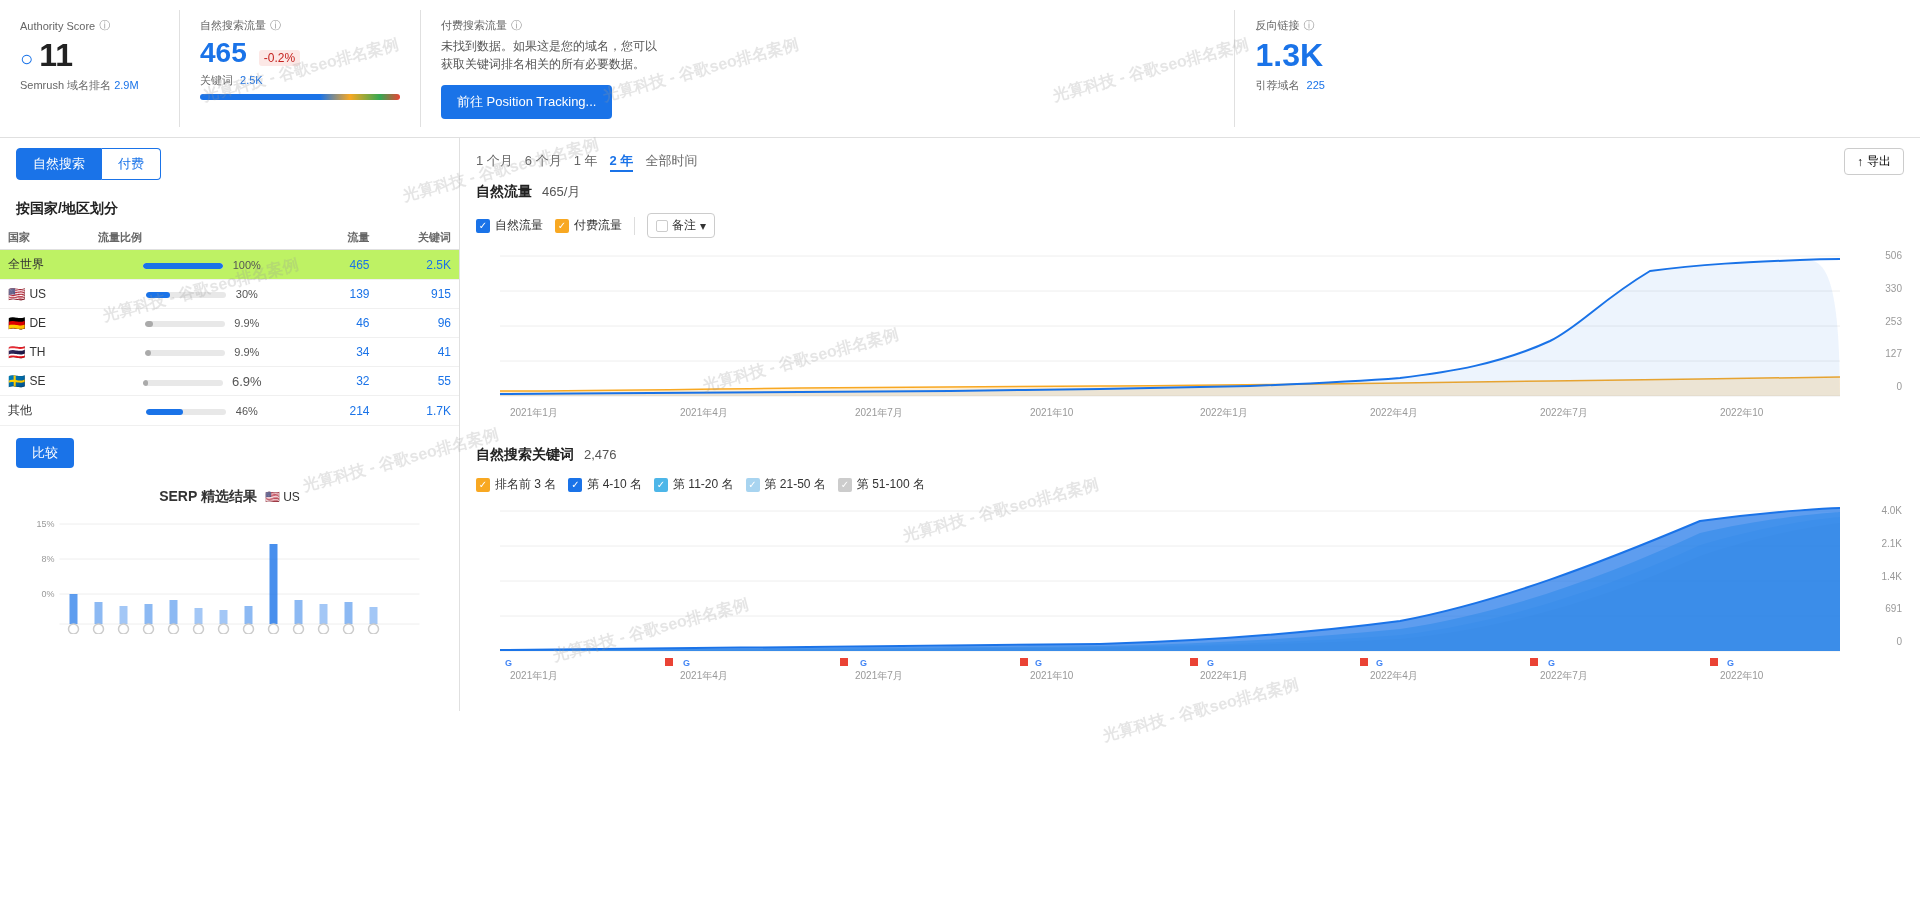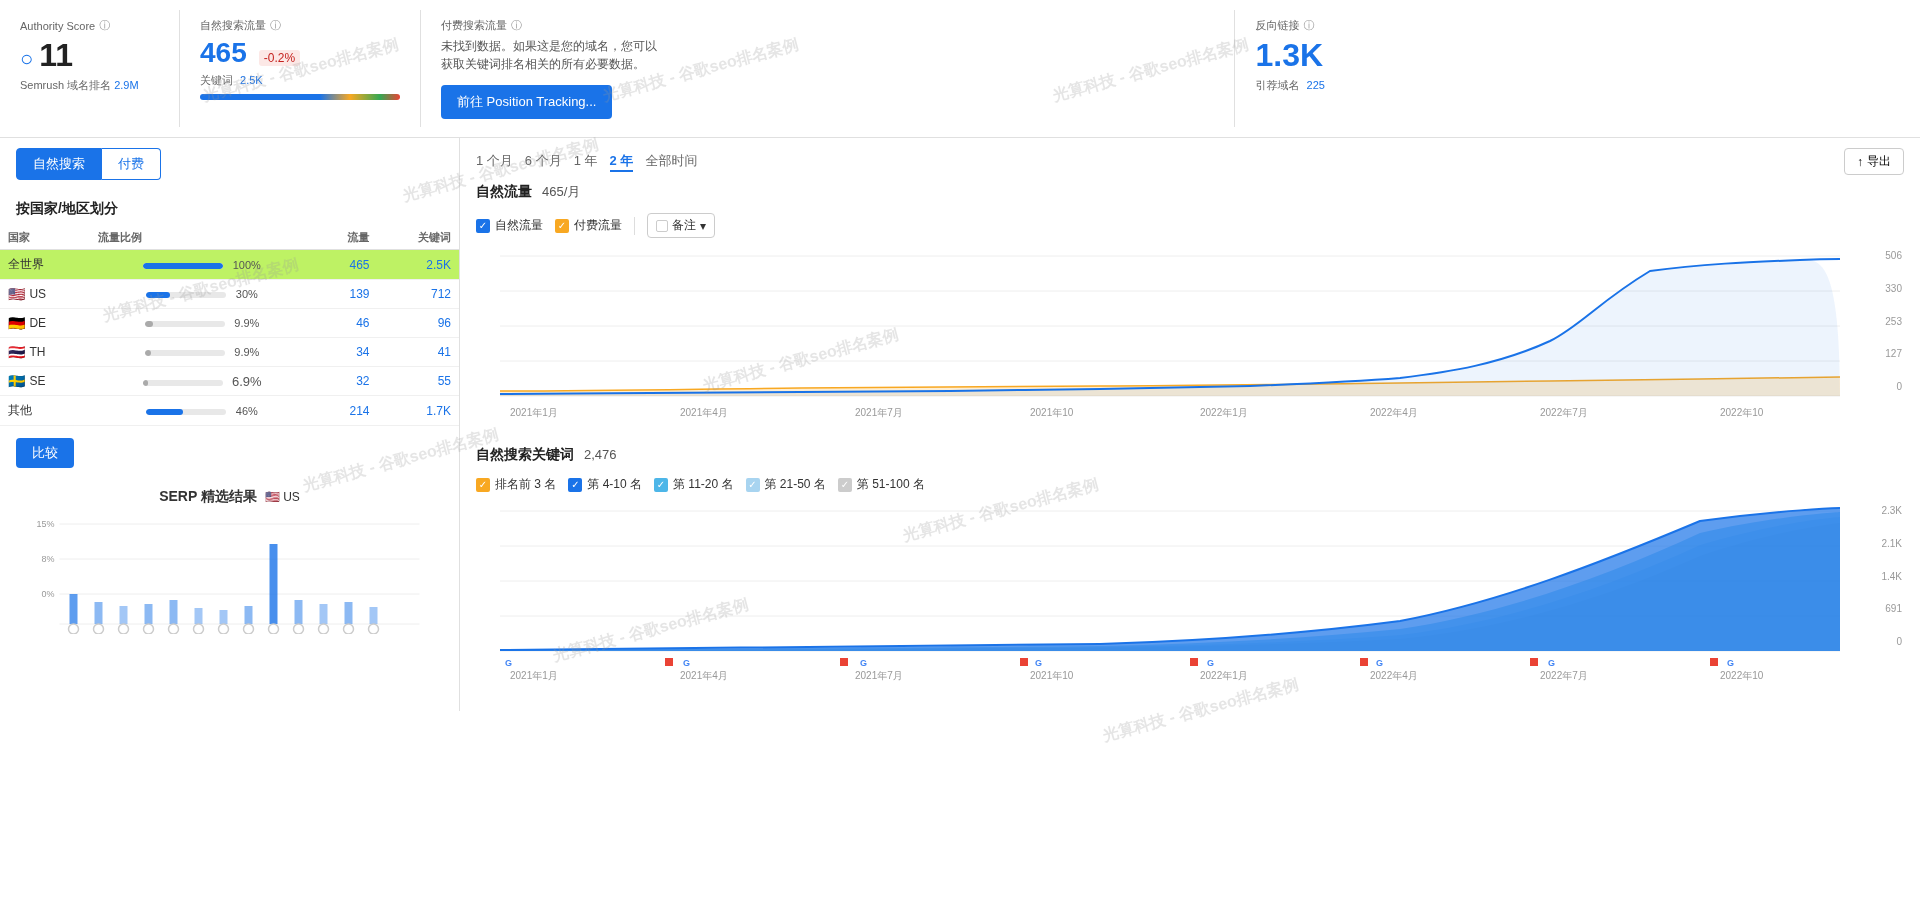--- a/index.html
+++ b/index.html
@@ -335,21 +335,21 @@
     </tr>
           <tr>
       <td>
               <div class="country-name"><span class="flag">🇺🇸</span>US</div>
             </td>
       <td class="center">
         <div class="mini-bar-container"><div class="mini-bar-fill" style="width:30%;background:#1a73e8;"></div></div>
         <span style="margin-left:6px;font-size:11px;color:#555;">30%</span>
       </td>
       <td class="right">139</td>
-      <td class="right">712</td>
+      <td class="right">915</td>
     </tr>
           <tr>
       <td>
               <div class="country-name"><span class="flag">🇩🇪</span>DE</div>
             </td>
       <td class="center">
         <div class="mini-bar-container"><div class="mini-bar-fill" style="width:10%;background:#aaa;"></div></div>
         <span style="margin-left:6px;font-size:11px;color:#555;">9.9%</span>
       </td>
       <td class="right">46</td>
@@ -587,21 +587,21 @@
           <text x="180" y="178" font-size="10" fill="#999">2021年4月</text>
           <text x="355" y="178" font-size="10" fill="#999">2021年7月</text>
           <text x="530" y="178" font-size="10" fill="#999">2021年10</text>
           <text x="700" y="178" font-size="10" fill="#999">2022年1月</text>
           <text x="870" y="178" font-size="10" fill="#999">2022年4月</text>
           <text x="1040" y="178" font-size="10" fill="#999">2022年7月</text>
           <text x="1220" y="178" font-size="10" fill="#999">2022年10</text>
         </svg>
 
         <div class="y-axis-labels" style="height:150px;width:36px;right:0;top:0;">
-          <span>2.3K</span>
+          <span>4.0K</span>
           <span>2.1K</span>
           <span>1.4K</span>
           <span>691</span>
           <span>0</span>
         </div>
       </div>
     </div>
 
   </div>
 </div>

